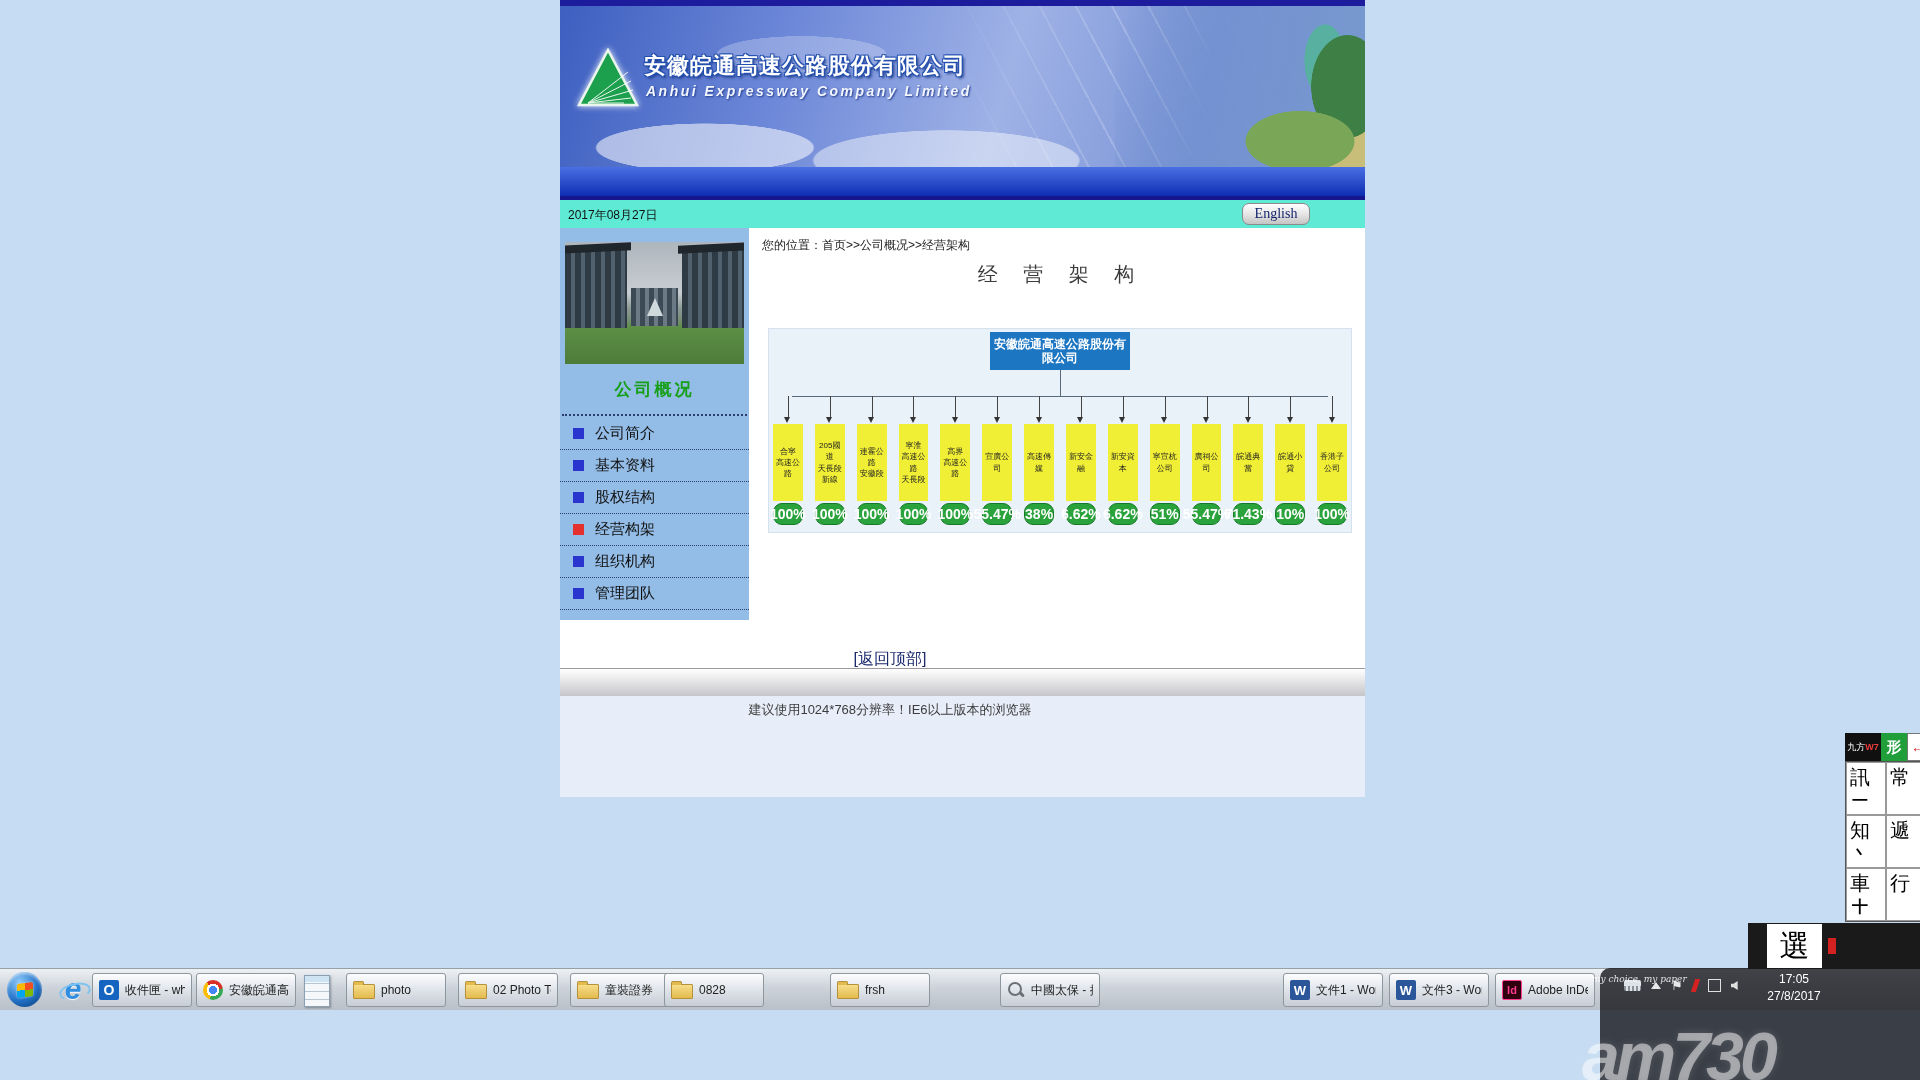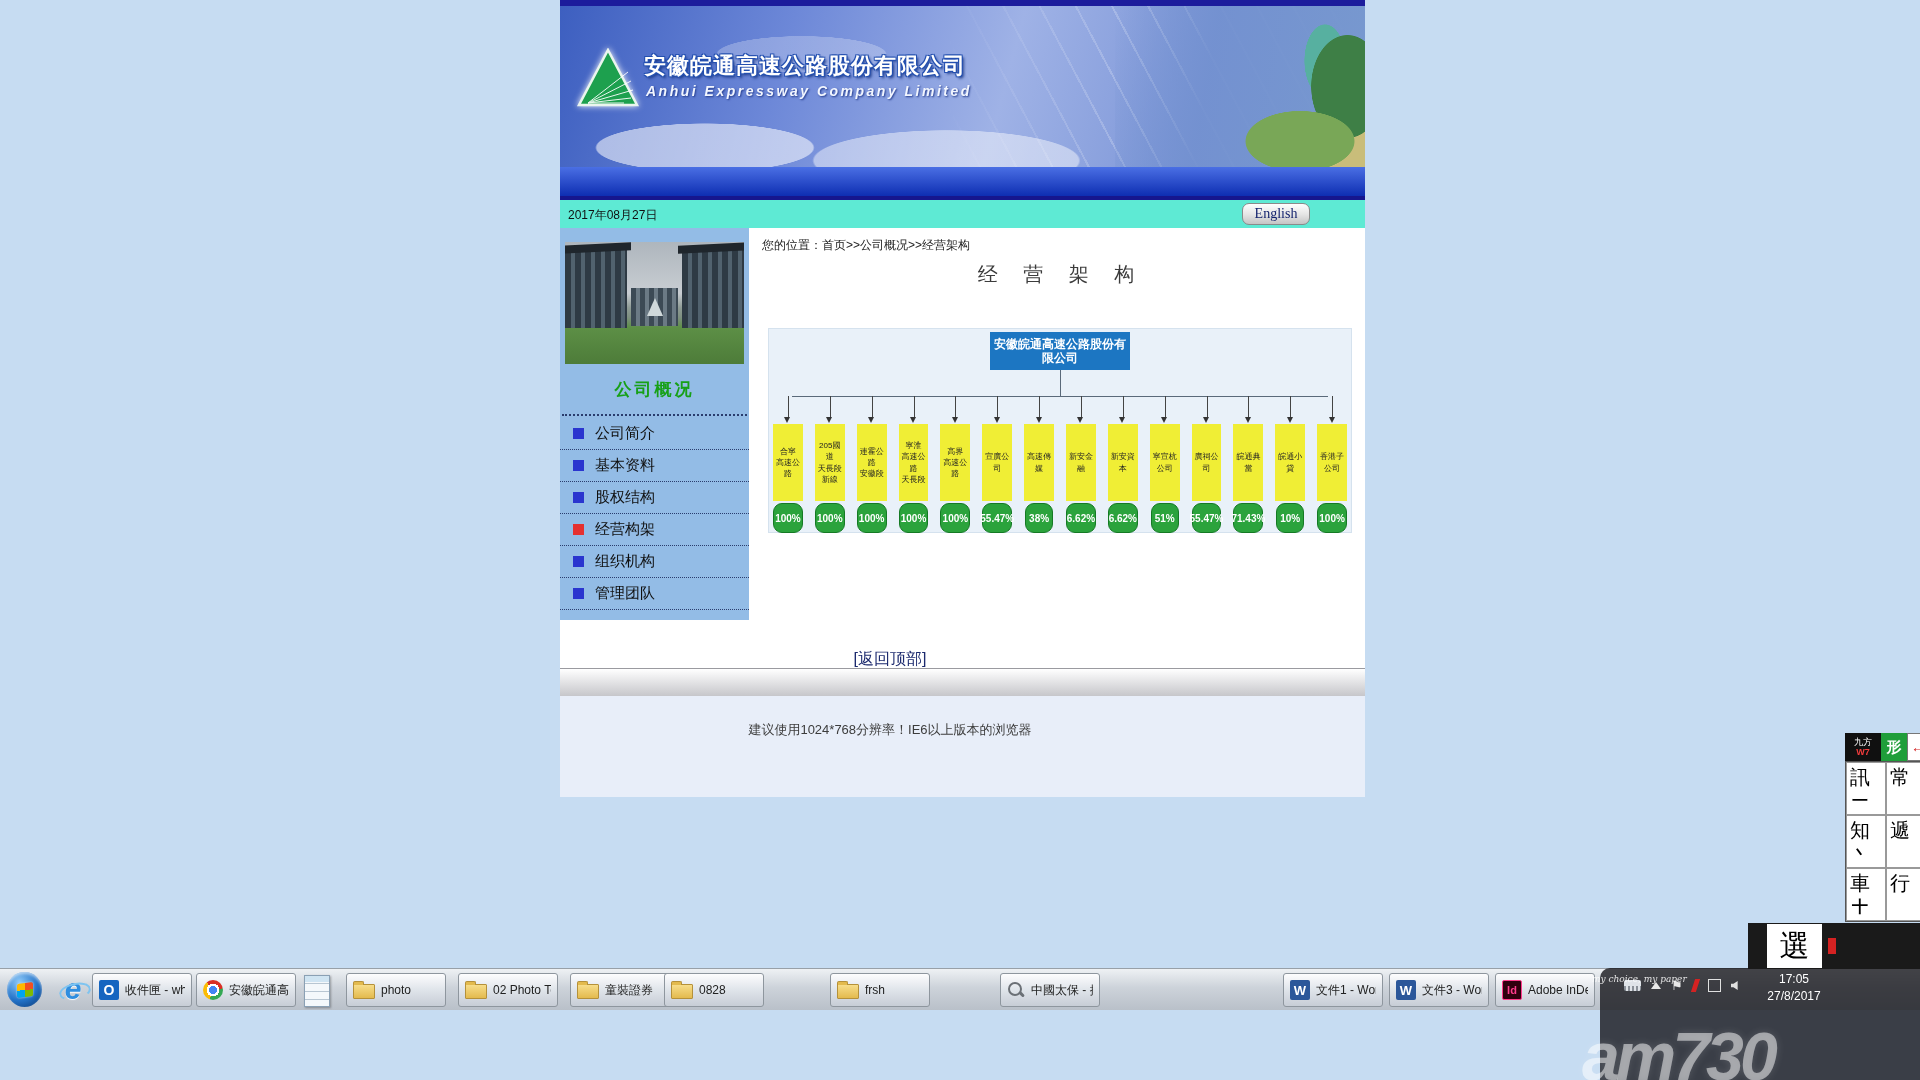--- a/index.html
+++ b/index.html
@@ -75,41 +75,41 @@
         letter-spacing:10px;}
 
   
   .chart{position:absolute;left:11px;top:100px;width:584px;height:205px;background:#e9f1f9;
         border:1px solid #d5e2ee;box-sizing:border-box;}
   .root-box{position:absolute;left:50%;top:3px;transform:translateX(-50%);width:140px;height:38px;
         background:#1c76c2;color:#fff;font-size:12px;font-weight:bold;display:flex;align-items:center;
         justify-content:center;text-align:center;line-height:1.2;padding:0 4px;box-sizing:border-box;}
   .vline{position:absolute;left:50%;top:41px;height:26px;border-left:1px solid #5a6a7a;}
   .hline{position:absolute;left:23px;right:23px;top:67px;border-top:1px solid #5a6a7a;}
-  .nodes{position:absolute;left:4px;right:4px;top:67px;bottom:8px;display:flex;gap:12px;}
+  .nodes{position:absolute;left:4px;right:4px;top:67px;bottom:8px;display:flex;gap:12px;justify-content:center;}
   .node{flex:1;position:relative;display:flex;flex-direction:column;min-width:0;}
   .node-drop{height:28px;position:relative;flex:none;}
   .node-drop::before{content:"";position:absolute;left:50%;top:0;height:21px;border-left:1px solid #444;}
   .node-drop::after{content:"";position:absolute;left:50%;top:21px;margin-left:-3.5px;
         border-left:3.5px solid transparent;border-right:3.5px solid transparent;border-top:6px solid #333;}
   .node-box{flex:1;background:#f0ee35;font-size:8px;line-height:1.4;display:flex;align-items:center;
         justify-content:center;text-align:center;white-space:pre-line;color:#222;padding:1px;overflow:hidden;}
   .node-pct{height:21px;flex:none;margin-top:2px;display:flex;align-items:flex-start;justify-content:center;}
-  .pct-pill{min-width:28px;padding:0 3px;height:30px;border-radius:9px;background:#2ba33c;
-        border:1px solid #157a24;color:#fff;font-size:10px;font-weight:bold;display:flex;
+  .pct-pill{min-width:28px;padding:0 3px;height:22px;border-radius:9px;background:#2ba33c;
+        border:1px solid #157a24;color:#fff;font-size:14px;font-weight:bold;display:flex;
         align-items:center;justify-content:center;box-sizing:border-box;}
 
   
   .back-top{position:absolute;left:0;top:421px;width:660px;text-align:center;font-size:16px;color:#1c2a6e;cursor:pointer;}
   .linksbar{position:absolute;left:0;top:440px;width:100%;height:28px;
         background:linear-gradient(#ffffff,#c6c6ca);border-top:1px solid #9a9aa0;box-sizing:border-box;}
   .linksbar-inner{width:660px;height:100%;display:flex;justify-content:center;gap:48px;align-items:center;}
   .flink{font-size:14px;font-weight:bold;color:#19227c;cursor:pointer;text-decoration:none;}
   .pagefoot{position:absolute;left:0;top:468px;width:100%;height:101px;background:#e8eef9;}
-  .pagefoot-inner{width:660px;text-align:center;padding-top:20px;font-size:13px;color:#3c3c3c;line-height:2.1;}
+  .pagefoot-inner{width:660px;text-align:center;font-size:13px;color:#3c3c3c;line-height:2.1;}
 
   
   .downloadbar{position:absolute;left:0;top:928px;width:1920px;height:40px;background:#fbfbfb;
         border-top:1px solid #d8d8d8;border-bottom:1px solid #cfcfcf;box-sizing:border-box;}
   .dl-icon{position:absolute;left:52px;top:9px;width:18px;height:22px;background:#5a5f66;
         background-image:repeating-linear-gradient(#e8e8e8 0 3px, transparent 3px 6px);
         background-size:3px 100%;background-repeat:repeat-y;background-position:0 0, 15px 0;}
   .dl-icon::after{content:"";position:absolute;left:4px;top:3px;width:10px;height:16px;background:#9aa2ab;}
   .dl-name{position:absolute;left:112px;top:12px;font-size:13px;color:#333;cursor:pointer;}
   .dl-chevron{position:absolute;left:452px;top:9px;font-size:14px;color:#555;cursor:pointer;}
@@ -175,21 +175,21 @@
   .wm-slogan{position:absolute;left:1592px;top:974px;z-index:7;font-family:"DejaVu Serif",serif;
         font-style:italic;font-size:9px;color:rgba(255,255,255,.85);white-space:nowrap;}
   .wm-text{position:absolute;left:1582px;top:980px;z-index:7;font-size:68px;font-weight:bold;
         font-style:italic;letter-spacing:-4px;line-height:1;color:rgba(255,255,255,.5);
         text-shadow:0 0 8px rgba(255,255,255,.15);margin-top:42px;}
 
   
   .ime{position:absolute;left:1845px;top:733px;width:84px;z-index:8;}
   .ime-head{display:flex;height:28px;}
   .ime-brand{width:36px;background:#101010;color:#fff;font-size:9px;line-height:1.15;display:flex;
-        flex-direction:column;align-items:center;justify-content:center;cursor:pointer;}
+        flex-direction:row;align-items:center;justify-content:center;cursor:pointer;}
   .ime-brand .w7{color:#f23c3c;font-weight:bold;}
   .ime-shape{width:26px;background:#1f9e3a;color:#fff;font-size:15px;font-weight:bold;display:flex;
         align-items:center;justify-content:center;cursor:pointer;}
   .ime-back{flex:1;background:#fff;color:#d42222;font-size:14px;font-weight:bold;display:flex;
         align-items:center;justify-content:center;border:1px solid #777;box-sizing:border-box;cursor:pointer;}
   .ime-grid{display:grid;grid-template-columns:40px 40px;background:#fff;border:1px solid #555;width:80px;box-sizing:content-box;}
   .ime-cell{height:53px;border:1px solid #999;box-sizing:border-box;font-size:20px;color:#000;
         position:relative;padding:1px 3px;background:#fff;cursor:pointer;}
   .ime-mark{position:absolute;bottom:2px;left:5px;font-size:16px;font-weight:bold;}
   .ime-bottom{position:absolute;left:-97px;top:190px;width:181px;height:46px;background:#1a1a1a;

